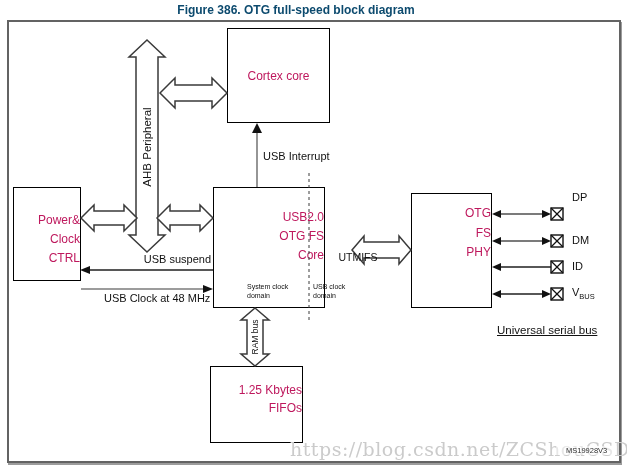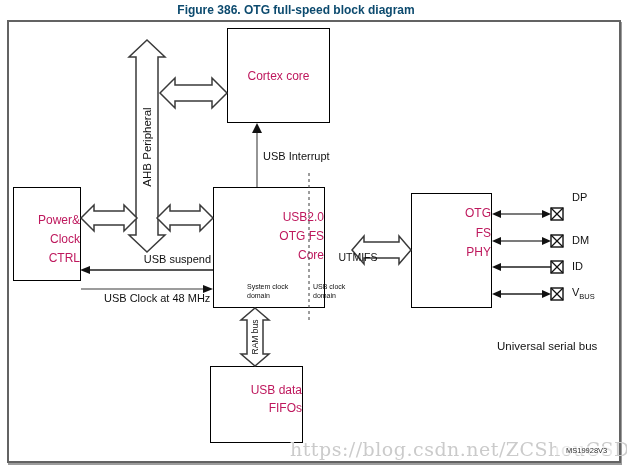--- a/index.html
+++ b/index.html
@@ -73,21 +73,21 @@
   <div class="bl">Core</div>
 </div>
 
 <div class="blk blk-phy">
   <div class="bl">OTG</div>
   <div class="bl">FS</div>
   <div class="bl">PHY</div>
 </div>
 
 <div class="blk blk-fifo">
-  <div class="bl">USB data</div>
+  <div class="bl">1.25 Kbytes</div>
   <div class="bl">FIFOs</div>
 </div>
 
 <svg class="overlay" width="627" height="471" viewBox="0 0 627 471">
 
   <line x1="309" y1="173" x2="309" y2="322" stroke="#3a3a3a" stroke-width="1" stroke-dasharray="3,3"></line>
 
   <polygon points="147,40 165,57 158,57 158,235 165,235 147,252 129,235 136,235 136,57 129,57" fill="#ffffff" stroke="#3a3a3a" stroke-width="1.5"></polygon>
 
   <polygon points="160,93 175,78 175,85 212,85 212,78 227,93 212,108 212,101 175,101 175,108" fill="#ffffff" stroke="#3a3a3a" stroke-width="1.5"></polygon>
@@ -168,15 +168,15 @@
 <div class="lbl pad-lbl" style="left:572px;top:234px;">
   <span>DM</span><sub class="vb"></sub>
 </div>
 <div class="lbl pad-lbl" style="left:572px;top:260px;">
   <span>ID</span><sub class="vb"></sub>
 </div>
 <div class="lbl pad-lbl" style="left:572px;top:286px;">
   <span>V</span><sub class="vb">BUS</sub>
 </div>
 
-<div class="lbl usb-bus" style="left:497px;top:340px;">Universal serial bus</div>
+<div class="lbl usb-bus" style="left:497px;top:324px;text-decoration:underline;">Universal serial bus</div>
 <div class="lbl ms-code" style="left:556px;top:446px;">MS19928V3</div>
 <div class="lbl watermark">https://blog.csdn.net/ZCShouCSDN</div>
 
 </body></html>

